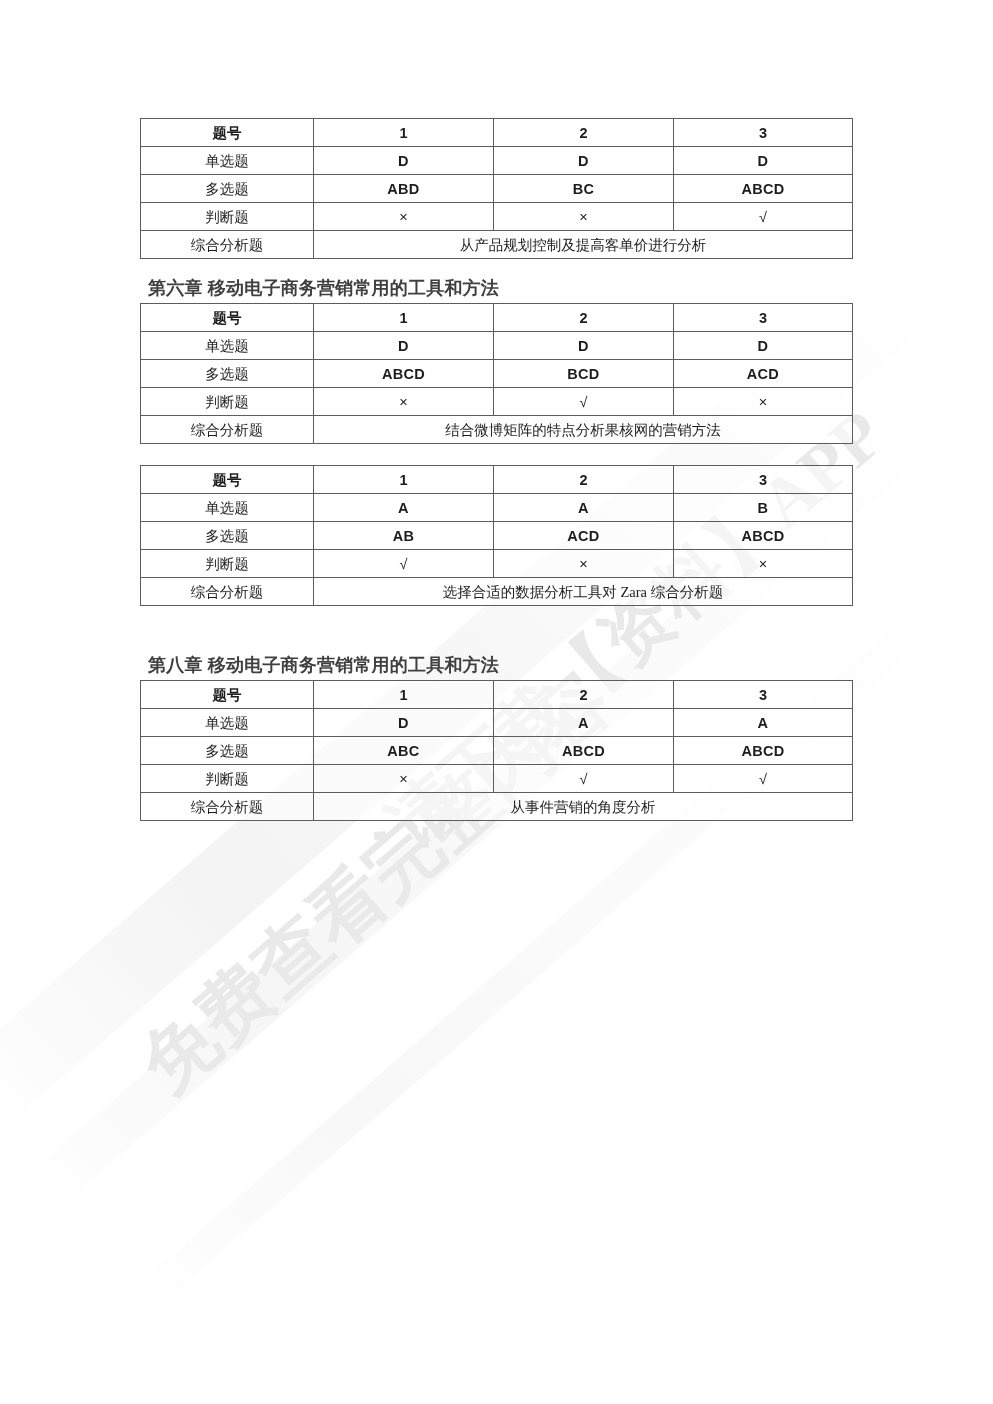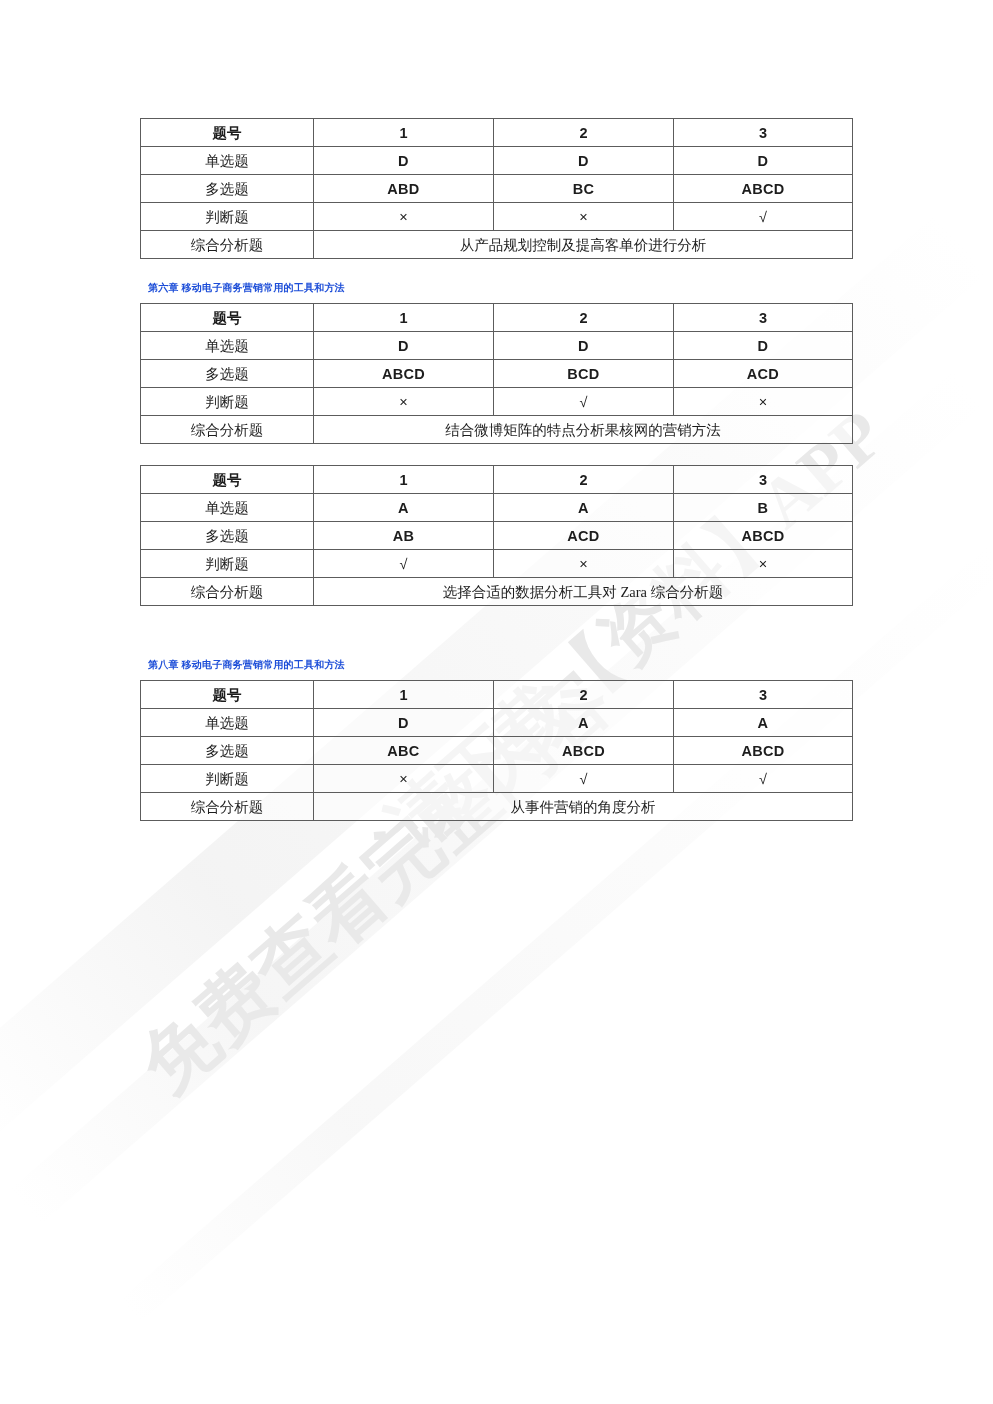--- a/index.html
+++ b/index.html
@@ -47,22 +47,22 @@
 
   .section {
     position: absolute;
     left: 140px;
     width: 712px;
   }
 
   .chapter-heading {
     font-family: "Liberation Sans", "DejaVu Sans", sans-serif;
     font-weight: 700;
-    font-size: 10px;
-    color: #1d4ed8;
+    font-size: 18px;
+    color: #404040;
     letter-spacing: 0.2px;
     margin: 0 0 5px 8px;
     line-height: 20px;
     white-space: nowrap;
   }
 
   table.qtable {
     border-collapse: collapse;
     table-layout: fixed;
     width: 712px;

